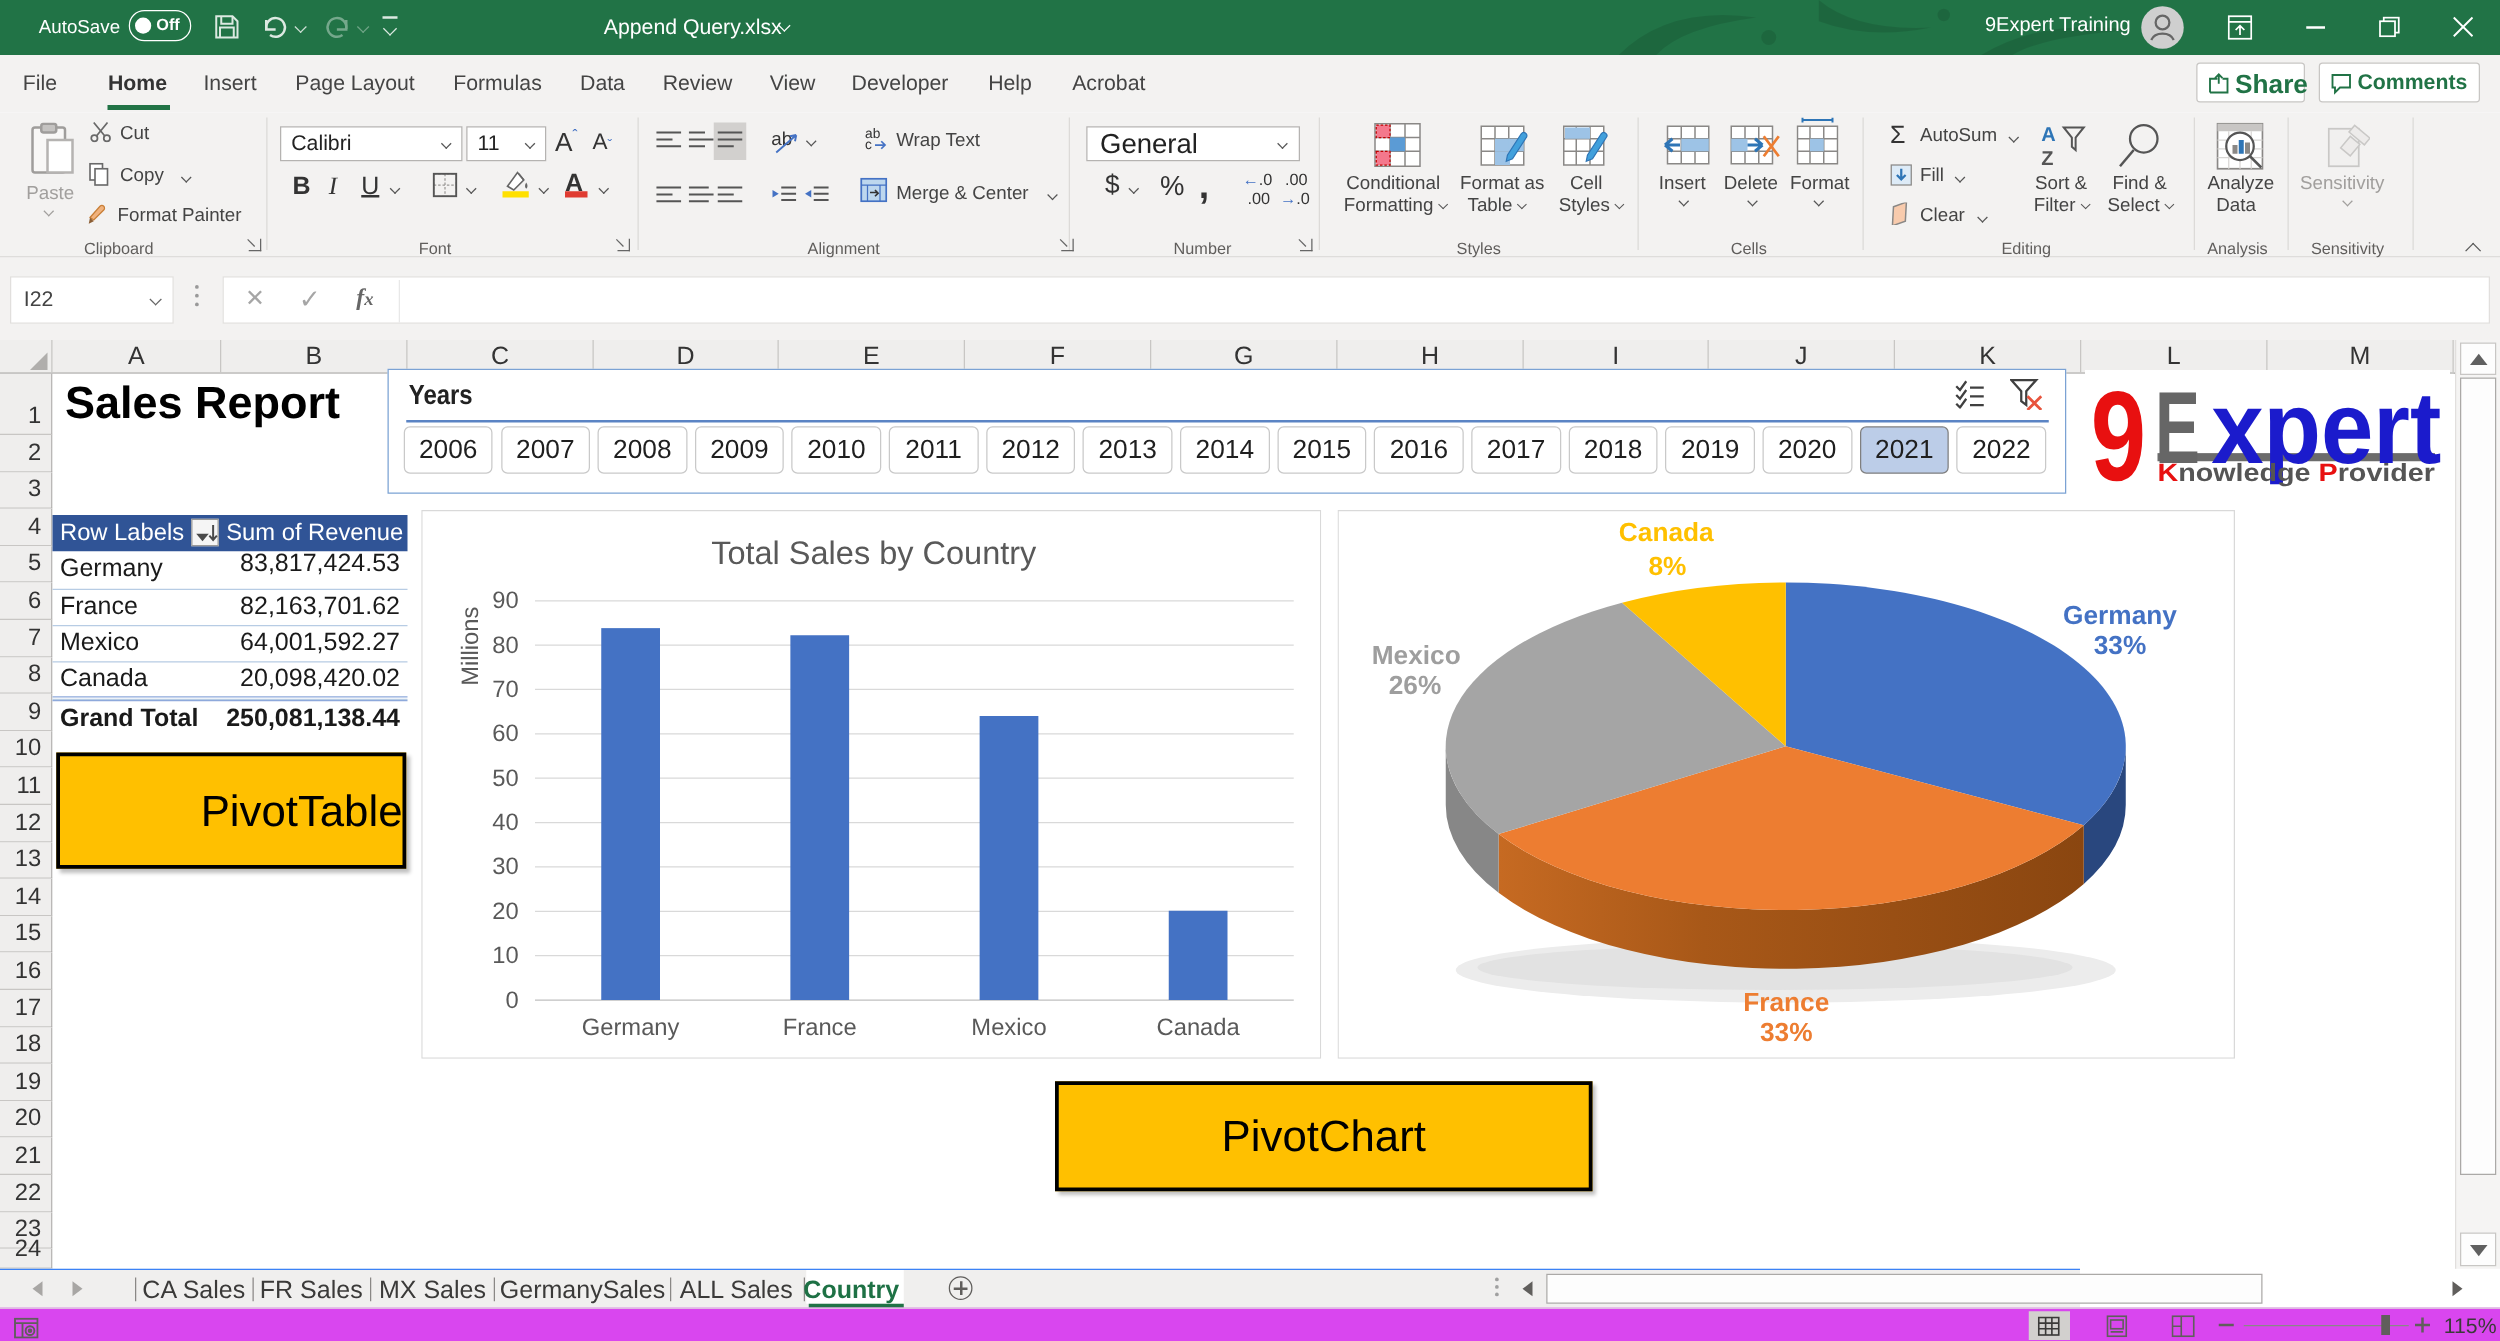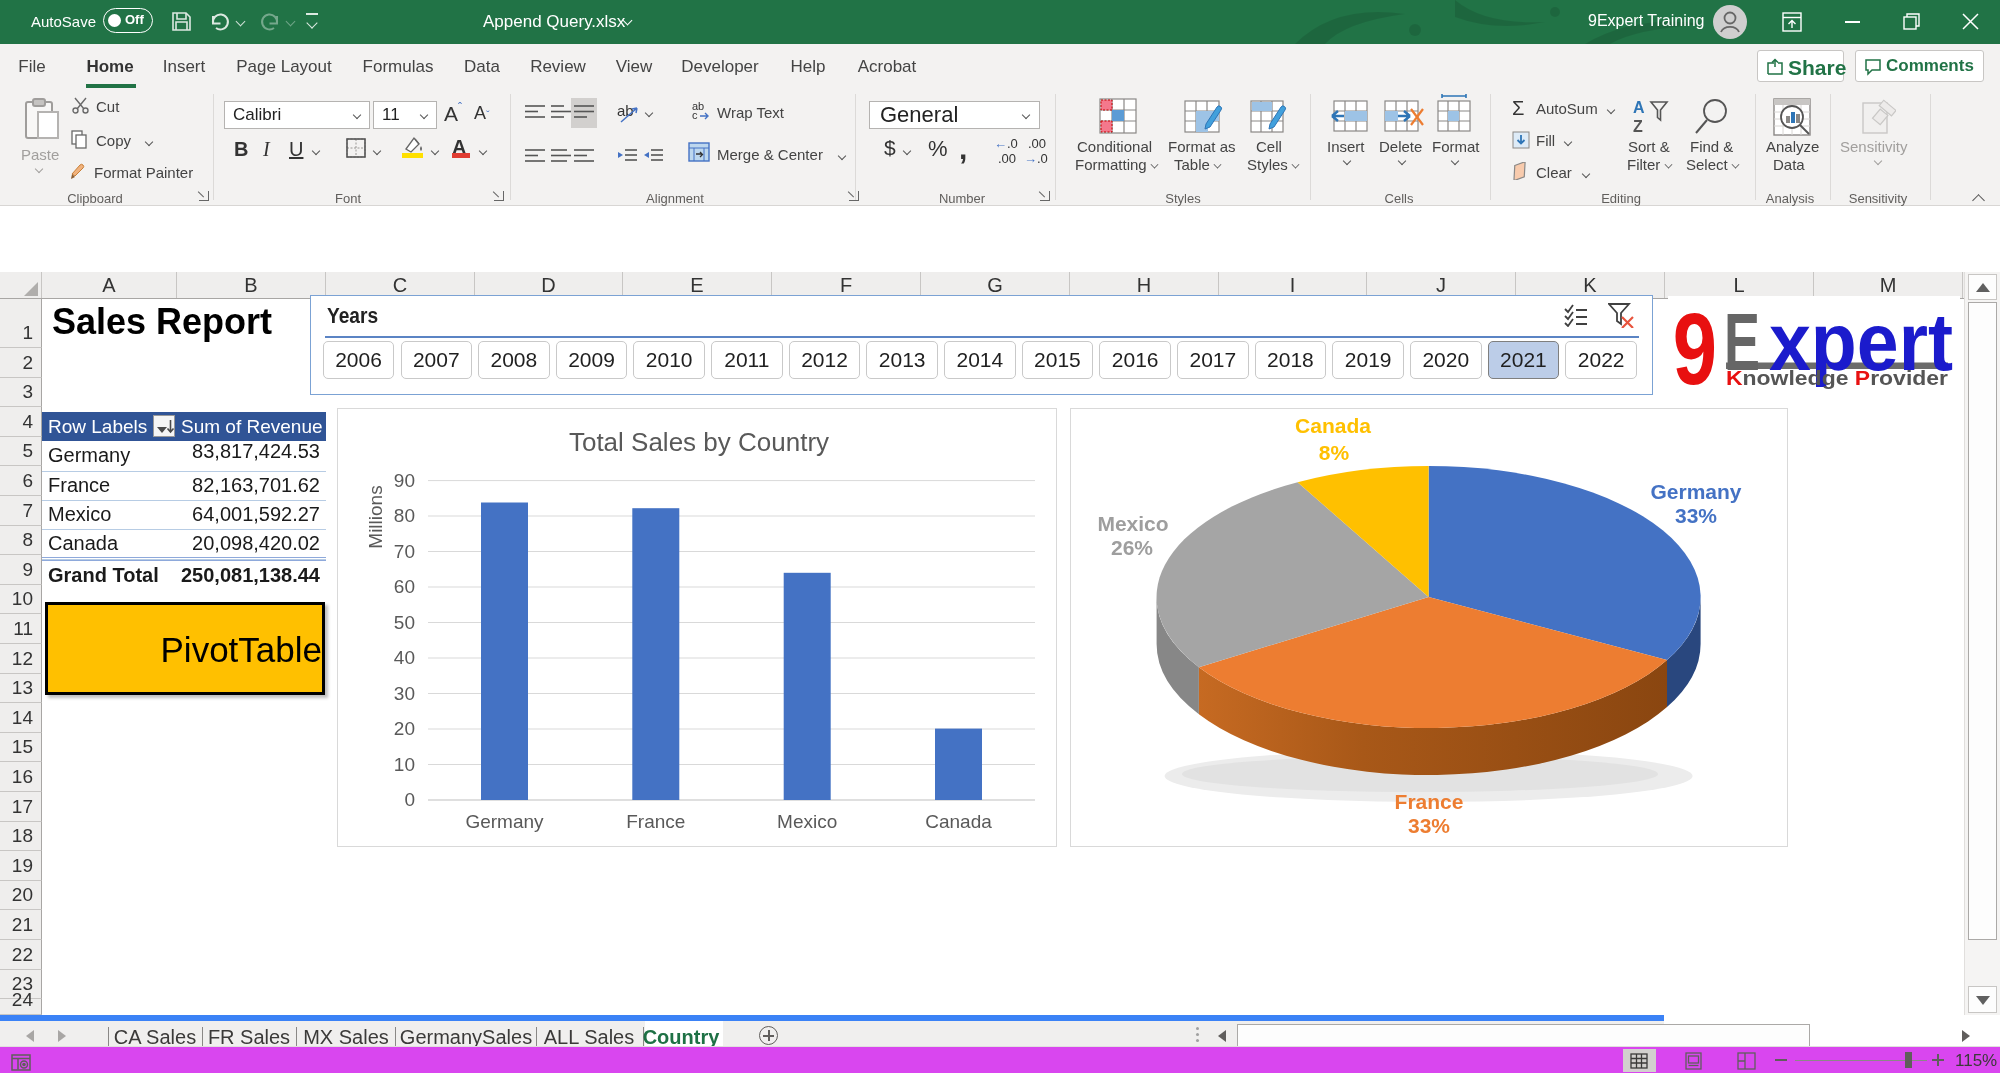--- a/index.html
+++ b/index.html
@@ -33,21 +33,21 @@
 .rh span { position:absolute; right:8px; bottom:3px; font-size:19px; color:#333; }
 
 #sheet { position:absolute; left:42px; top:299px; width:1921px; height:716px; background:#fff; overflow:hidden; }
 
 #slicer { position:absolute; left:310px; top:295px; width:1343px; height:100px; background:#fff; border:1px solid #7BA2D4; }
 .yb { position:absolute; top:45px; width:71.5px; height:38px; border:1px solid #C9C9C9; border-radius:5px; background:#fff; font-size:21px; color:#1f1f1f; text-align:center; line-height:36px; }
 .yb.sel { background:#BCCDE8; border-color:#7F7F7F; }
 
 .pvt { position:absolute; font-size:20px; color:#1a1a1a; }
 
-#tabbar { position:absolute; left:0; top:1015px; width:1664px; height:31px; background:#F0EFEE; border-top:6px solid #3b82f6; }
+#tabbar { position:absolute; left:0; top:1015px; width:1664px; height:31px; background:#F0EFEE; border-top:1px solid #3b82f6; }
 .stab { position:absolute; top:5px; transform:translateX(-50%); font-size:20px; color:#3B3A39; white-space:nowrap; }
 .stsep { position:absolute; top:6px; width:1px; height:19px; background:#8A8886; }
 
 #statusbar { position:absolute; left:0; top:1046px; width:2000px; height:27px; background:#d946ef; border-top:1px solid #E1DFDD; }
 </style></head>
 <body>
 <div id="app">
 
 <div id="titlebar">
   <div class="abs" style="left:31px;top:13px;font-size:15px;">AutoSave</div>
@@ -409,20 +409,30 @@
         <rect x="1" y="5" width="24" height="30" fill="#F0EFEE" stroke="#A19F9D" stroke-width="1.4"></rect>
         <g transform="rotate(40 24 12)">
           <rect x="16" y="6" width="16" height="7" fill="#E8E6E4" stroke="#A19F9D" stroke-width="1.2"></rect>
           <rect x="19" y="15" width="10" height="12" fill="#E8E6E4" stroke="#A19F9D" stroke-width="1.2"></rect>
         </g>
       </svg>
 <div class="rlbl" style="left:1840px;top:48px;color:#A19F9D;">Sensitivity</div>
 <div class="abs" style="left:1875px;top:68px;width:6px;height:6px;border-right:1.3px solid #A19F9D;border-bottom:1.3px solid #A19F9D;transform:rotate(45deg)"></div>
 </div>
 
+<div id="fbar">
+  <div id="namebox">I22<div class="abs" style="right:10px;top:14px;width:7px;height:7px;border-right:1.3px solid #666;border-bottom:1.3px solid #666;transform:rotate(45deg)"></div></div>
+  <div class="abs" style="left:156px;top:22px;width:3px;height:3px;background:#999;box-shadow:0 7px #999,0 14px #999;border-radius:50%"></div>
+  <div id="fxbox">
+    <div class="abs" style="left:17px;top:5px;font-size:19px;color:#A6A6A6;">✕</div>
+    <div class="abs" style="left:60px;top:5px;font-size:21px;color:#A6A6A6;">✓</div>
+    <div class="abs" style="left:106px;top:6px;font-size:19px;color:#666;font-family:'Liberation Serif',serif;font-style:italic;font-weight:bold;">f<span style="font-size:15px">x</span></div>
+    <div class="abs" style="left:140px;top:2px;width:1px;height:34px;background:#E8E8E8"></div>
+  </div>
+</div>
 
 <div id="chead">
 <div class="ch" style="left:42px;width:135px">A</div>
 <div class="ch" style="left:177px;width:149px">B</div>
 <div class="ch" style="left:326px;width:149px">C</div>
 <div class="ch" style="left:475px;width:148px">D</div>
 <div class="ch" style="left:623px;width:149px">E</div>
 <div class="ch" style="left:772px;width:149px">F</div>
 <div class="ch" style="left:921px;width:149px">G</div>
 <div class="ch" style="left:1070px;width:149px">H</div>
@@ -571,20 +581,23 @@
 <div class="pvt" style="left:48px;top:532.4px;">Canada</div>
 <div class="pvt" style="left:42px;top:532.4px;width:278px;text-align:right;">20,098,420.02</div>
 <div class="abs" style="left:42px;top:558.8px;width:284px;height:1px;background:#B7CCE4;"></div>
 <div class="abs" style="left:42px;top:556.5px;width:284px;height:1px;background:#8EA9DB;"></div>
 <div class="abs" style="left:42px;top:559.5px;width:284px;height:1px;background:#8EA9DB;"></div>
 <div class="pvt" style="left:48px;top:564px;font-weight:bold;">Grand Total</div>
 <div class="pvt" style="left:42px;top:564px;width:278px;text-align:right;font-weight:bold;">250,081,138.44</div>
 
 <div class="abs" style="left:45px;top:602px;width:280px;height:93px;background:#FFC000;border:3.5px solid #000;box-shadow:3px 3px 3px rgba(0,0,0,0.25);">
   <div class="abs" style="left:0;right:0;top:25px;text-align:right;font-size:35px;color:#000;">PivotTable</div>
+</div>
+<div class="abs" style="left:844px;top:865px;width:430px;height:88px;background:#FFC000;border:3.5px solid #000;box-shadow:3px 3px 3px rgba(0,0,0,0.25);">
+  <div class="abs" style="left:0;right:0;top:22px;text-align:center;font-size:35px;color:#000;">PivotChart</div>
 </div>
 
 <div class="abs" style="left:337px;top:408px;"><svg width="720" height="439" style="font-family:'Liberation Sans',sans-serif">
 <rect x="0.5" y="0.5" width="719" height="438" fill="#FFFFFF" stroke="#D9D9D9"></rect>
 <text x="362" y="43" text-anchor="middle" fill="#595959" font-size="26">Total Sales by Country</text>
 <line x1="91" y1="356.5" x2="698" y2="356.5" stroke="#D9D9D9" stroke-width="1"></line>
         <line x1="91" y1="321.0" x2="698" y2="321.0" stroke="#D9D9D9" stroke-width="1"></line>
         <line x1="91" y1="285.5" x2="698" y2="285.5" stroke="#D9D9D9" stroke-width="1"></line>
         <line x1="91" y1="250.0" x2="698" y2="250.0" stroke="#D9D9D9" stroke-width="1"></line>
         <line x1="91" y1="214.5" x2="698" y2="214.5" stroke="#D9D9D9" stroke-width="1"></line>

